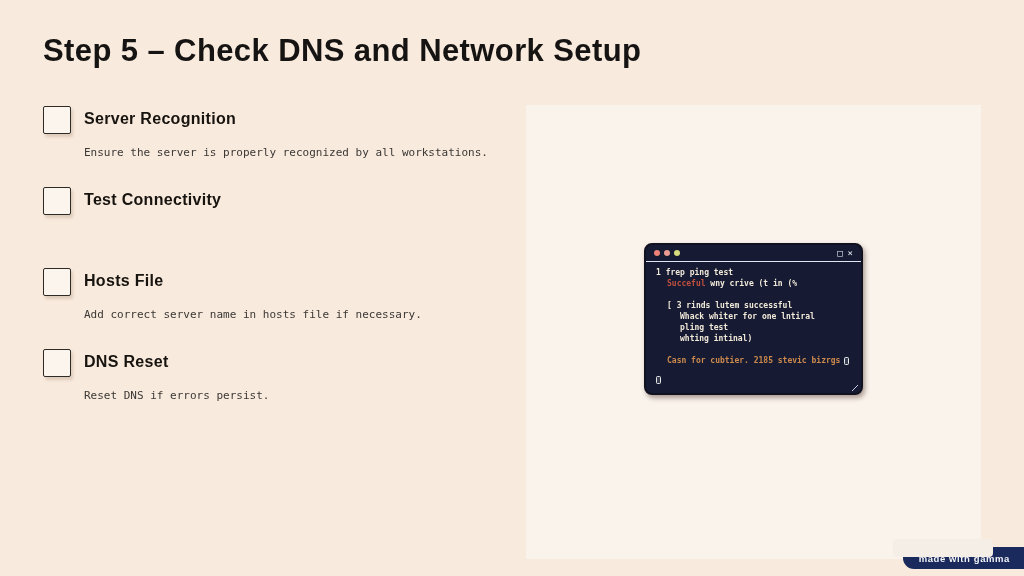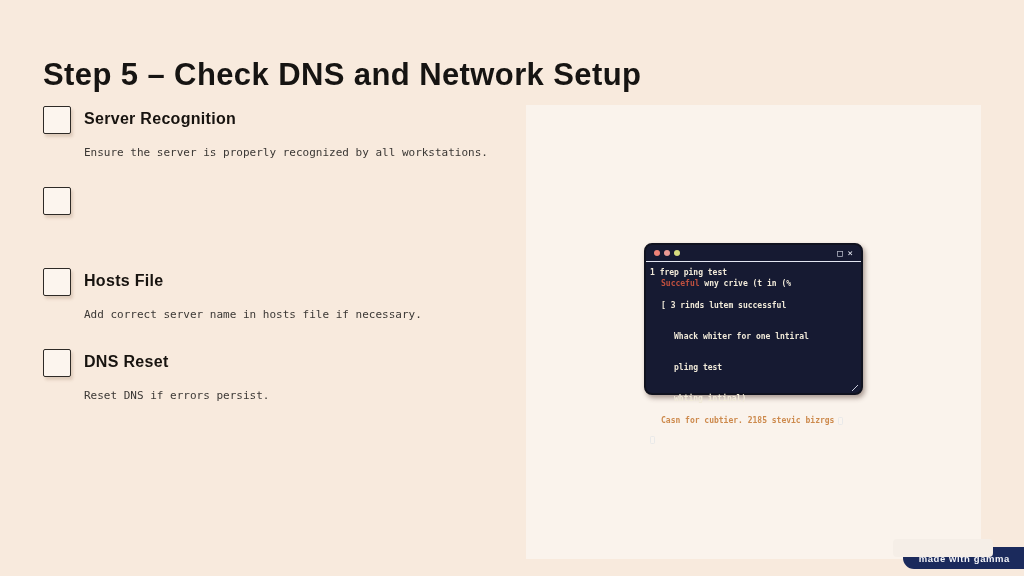--- a/index.html
+++ b/index.html
@@ -13,21 +13,20 @@
   .slide { position: absolute; inset: 0; }
 
   
   .slide-title {
     position: absolute;
     left: 43px; top: 33px;
     font-size: 31px;
     font-weight: 800;
     letter-spacing: 0.4px;
     color: #161412;
-    margin-top: 24px;
   }
 
   
   .check-item { position: absolute; left: 43px; width: 470px; height: 70px; }
   .item-1 { top: 106px; text-align: right; }
   .item-2 { top: 187px; }
   .item-3 { top: 268px; }
   .item-4 { top: 349px; }
   .checkbox {
     position: absolute; left: 0; top: 0;
@@ -79,30 +78,30 @@
   .dot { width: 6px; height: 6px; border-radius: 50%; }
   .dot-red   { background: #ef8277; }
   .dot-pink  { background: #eb9a94; }
   .dot-green { background: #d6dc7e; }
   .win-controls {
     display: flex; gap: 5px; align-items: center;
     color: #eef0fa; font-size: 9px; line-height: 9px;
     font-family: "DejaVu Sans Mono", monospace;
   }
   .term-body {
-    padding: 5px 10px 0 4px;
+    padding: 5px 10px 0 10px;
     font-family: "DejaVu Sans Mono", monospace;
     font-weight: bold;
     font-size: 8px;
     color: #f1ead9;
   }
   .term-line { height: 11px; line-height: 11px; white-space: pre; }
   .term-gap  { height: 11px; }
   .indent1 { padding-left: 11px; }
-  .indent2 { padding-left: 24px; margin-top: 20px; }
+  .indent2 { padding-left: 24px; }
   .t-red   { color: #c0503f; }
   .t-amber { color: #cd8a4d; }
   .cursor-block {
     display: inline-block;
     width: 5px; height: 8px;
     border: 1px solid #e9e9e9;
     border-radius: 1.5px;
     vertical-align: middle;
     margin-left: 4px;
     background: rgba(255,255,255,0.15);
@@ -145,20 +144,21 @@
   <h1 class="slide-title">Step 5 – Check DNS and Network Setup</h1>
 
   <div class="check-item item-1">
     <div class="checkbox"></div>
     <div class="item-title">Server Recognition</div>
     <div class="item-desc">Ensure the server is properly recognized by all workstations.</div>
   </div>
 
   <div class="check-item item-2">
     <div class="checkbox"></div>
+    <div class="item-title">Test Connectivity</div>
   </div>
 
   <div class="check-item item-3">
     <div class="checkbox"></div>
     <div class="item-title">Hosts File</div>
     <div class="item-desc">Add correct server name in hosts file if necessary.</div>
   </div>
 
   <div class="check-item item-4">
     <div class="checkbox"></div>

